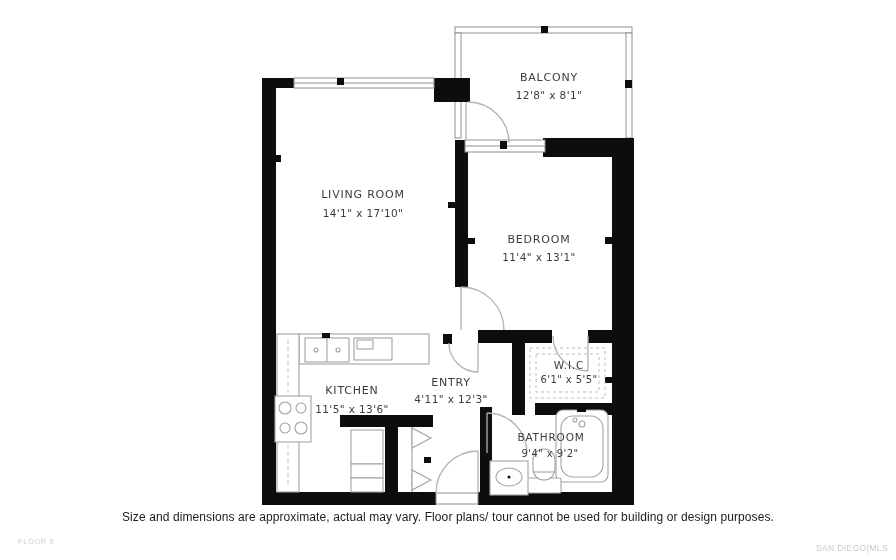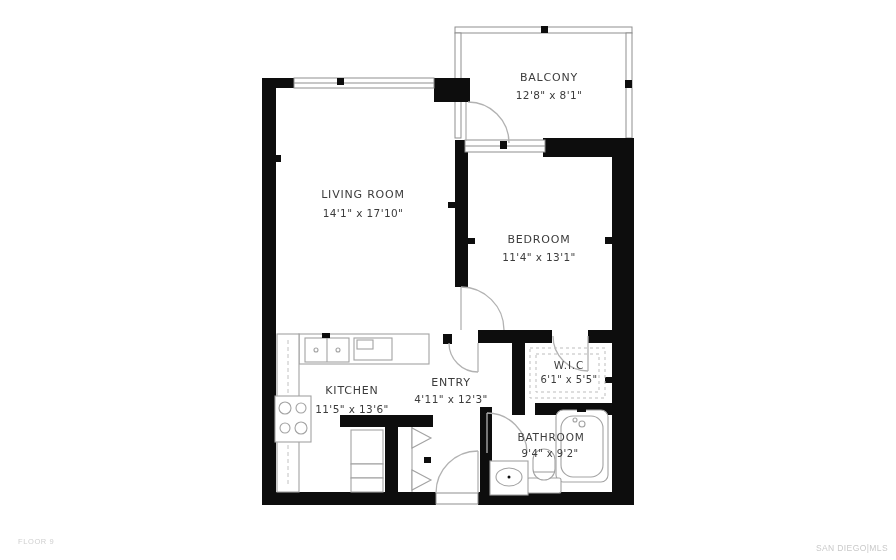--- a/index.html
+++ b/index.html
@@ -190,16 +190,17 @@
       <text class="rdims" x="451" y="403">4'11" x 12'3"</text>
 
       <text class="rname" x="569" y="369" style="font-size:10.5px;">W.I.C</text>
       <text class="rdims" x="569" y="383" style="font-size:10px;">6'1" x 5'5"</text>
 
       <text class="rname" x="551" y="441" style="font-size:10.5px;">BATHROOM</text>
       <text class="rdims" x="550" y="457" style="font-size:10px;">9'4" x 9'2"</text>
     </g>
   </svg>
 
+  <div class="disclaimer">Size and dimensions are approximate, actual may vary. Floor plans/ tour cannot be used for building or design purposes.</div>
   <div class="floor-label">FLOOR 9</div>
   <div class="brand-label">SAN DIEGO|MLS</div>
 
 </div>
 
 </body></html>

